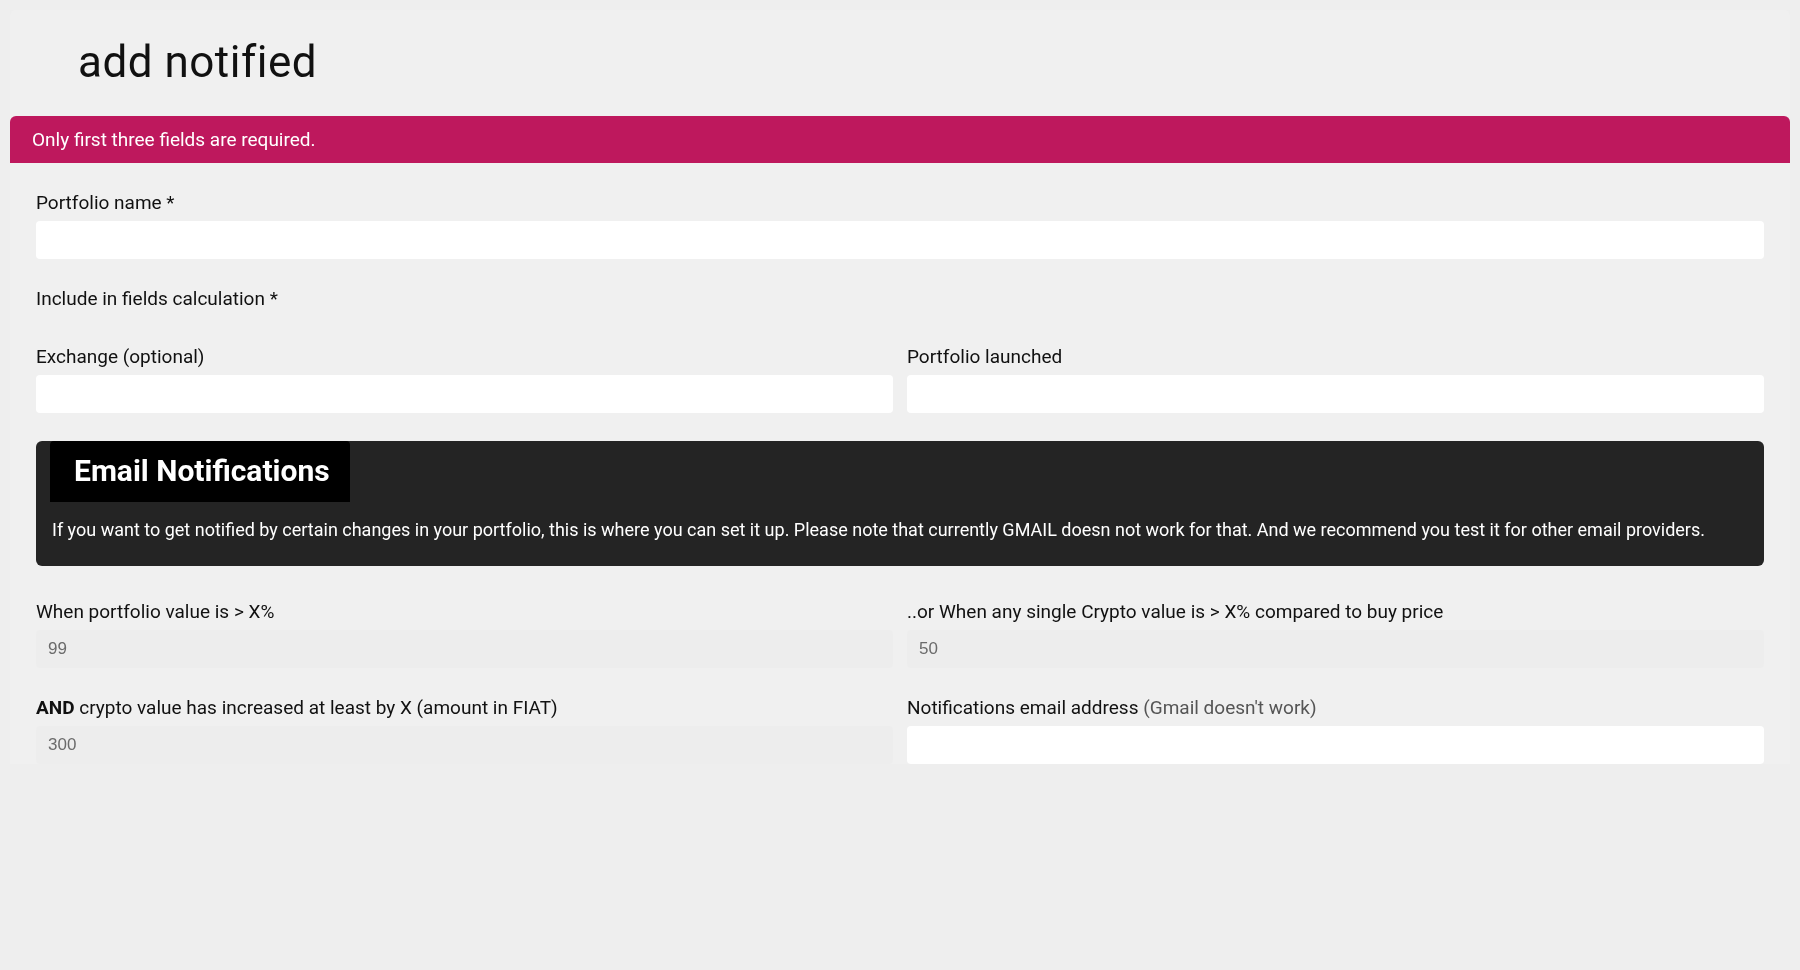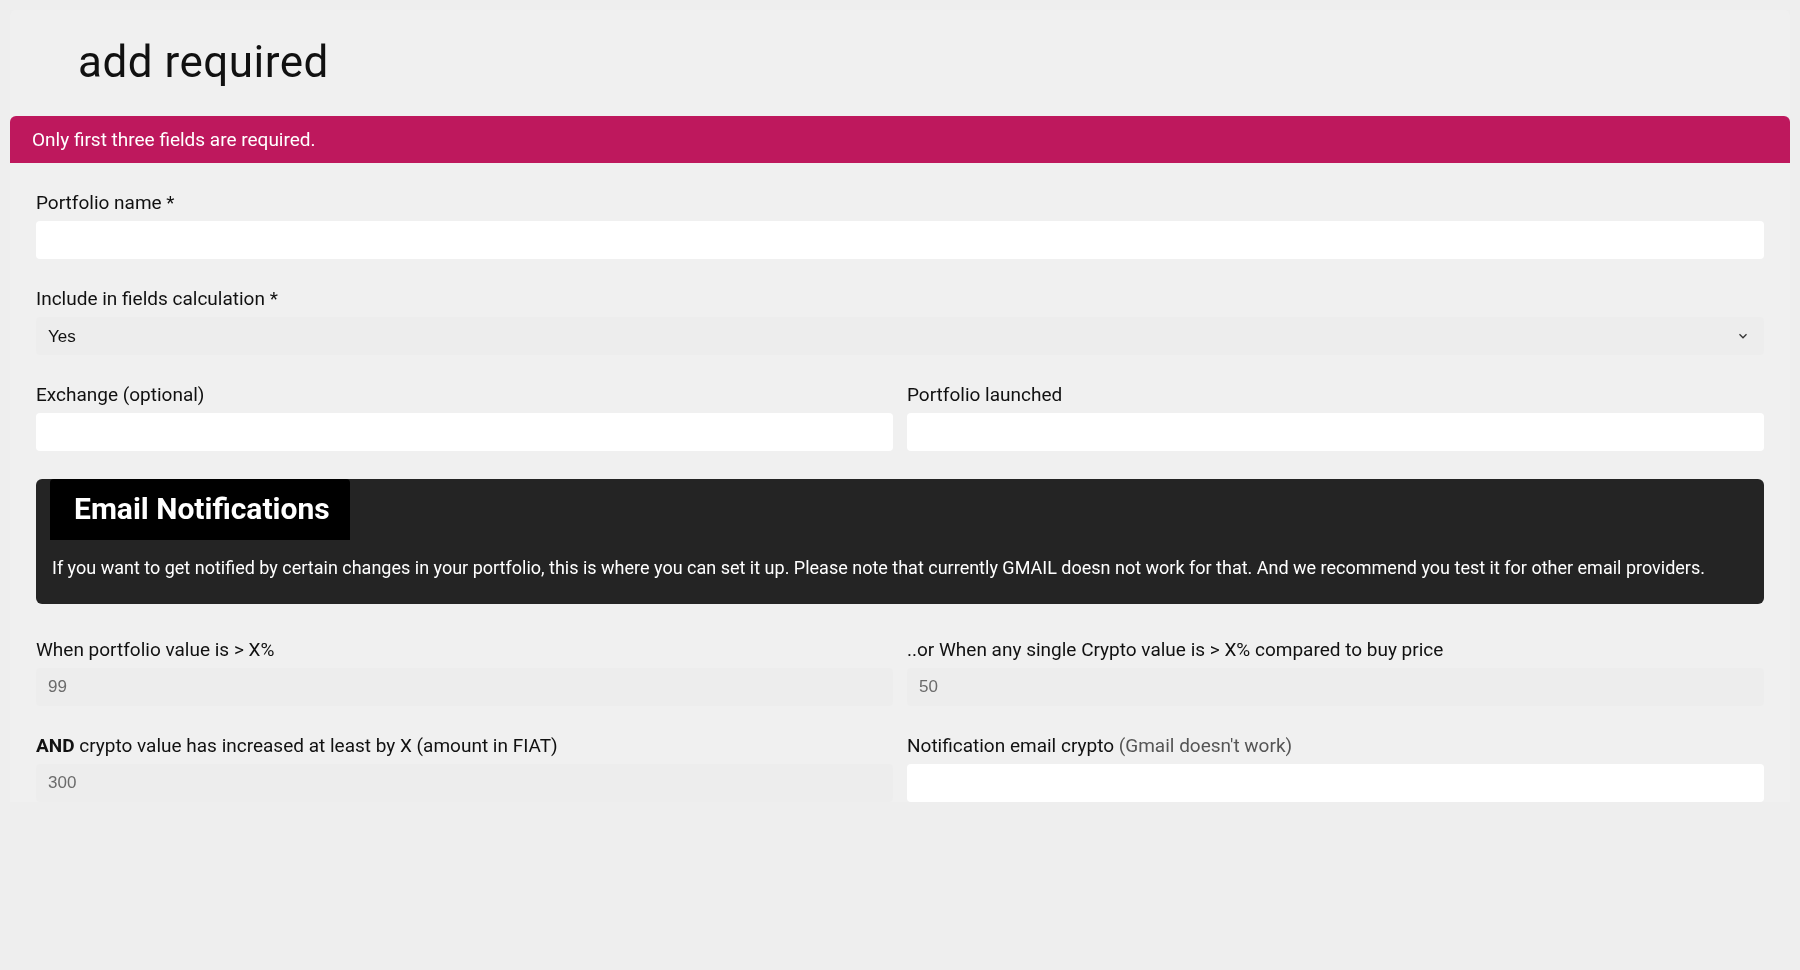--- a/index.html
+++ b/index.html
@@ -117,47 +117,37 @@
   
   .row:last-child { margin-bottom: 0; }
 </style>
 </head>
 <body>
 
 <div class="page-wrap">
   <div class="inner-content">
 
     <div class="page-title-row">
-      <h1 class="page-title">add required</h1>
+      <h1 class="page-title">add notified</h1>
     </div>
 
     <div class="notice-bar">Only first three fields are required.</div>
 
     <div class="form-body">
 
       <div class="row">
         <div class="col">
           <label class="field-label">Portfolio name *</label>
           <input type="text" class="text-input" value="" style="">
         </div>
       </div>
 
       <div class="row">
         <div class="col col-full">
           <label class="field-label">Include in fields calculation *</label>
-          <div class="select-wrap">
-            <select>
-              <option>Yes</option>
-            </select>
-            <span class="chev">
-              <svg width="14" height="14" viewBox="0 0 24 24" fill="none" stroke="#333" stroke-width="2.2">
-                  <polyline points="6 9 12 15 18 9"></polyline>
-                </svg>
-            </span>
-          </div>
         </div>
       </div>
 
       <div class="row">
         <div class="col">
           <label class="field-label">Exchange (optional)</label>
           <input type="text" class="text-input" value="" style="">
         </div>
         <div class="col">
           <label class="field-label">Portfolio launched</label>
@@ -183,21 +173,21 @@
 
       <div class="row">
         <div class="col">
           <label class="field-label">
             <strong>AND</strong><span> crypto value has increased at least by X (amount in FIAT)</span>
           </label>
           <input type="text" class="text-input muted" placeholder="300" style="">
         </div>
         <div class="col">
           <label class="field-label">
-            <span>Notification email crypto </span><span class="hint-muted">(Gmail doesn't work)</span>
+            <span>Notifications email address </span><span class="hint-muted">(Gmail doesn't work)</span>
           </label>
           <input type="text" class="text-input" value="" style="">
         </div>
       </div>
 
     </div>
   </div>
 </div>
 
 </body></html>

